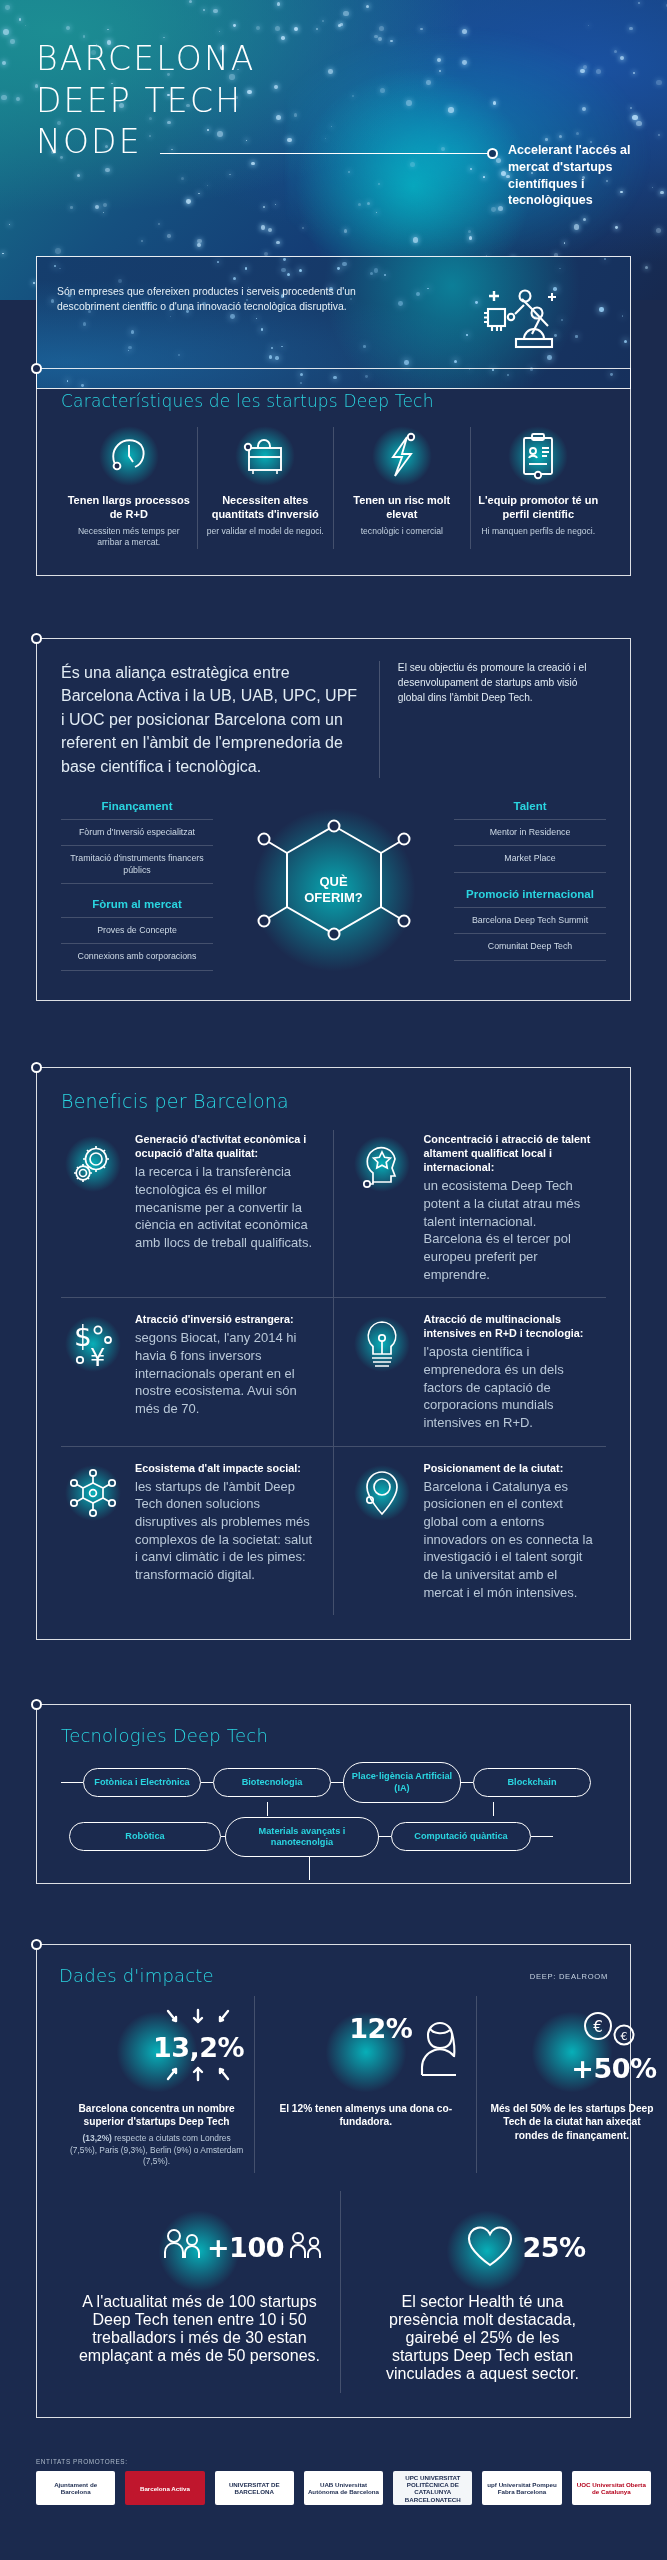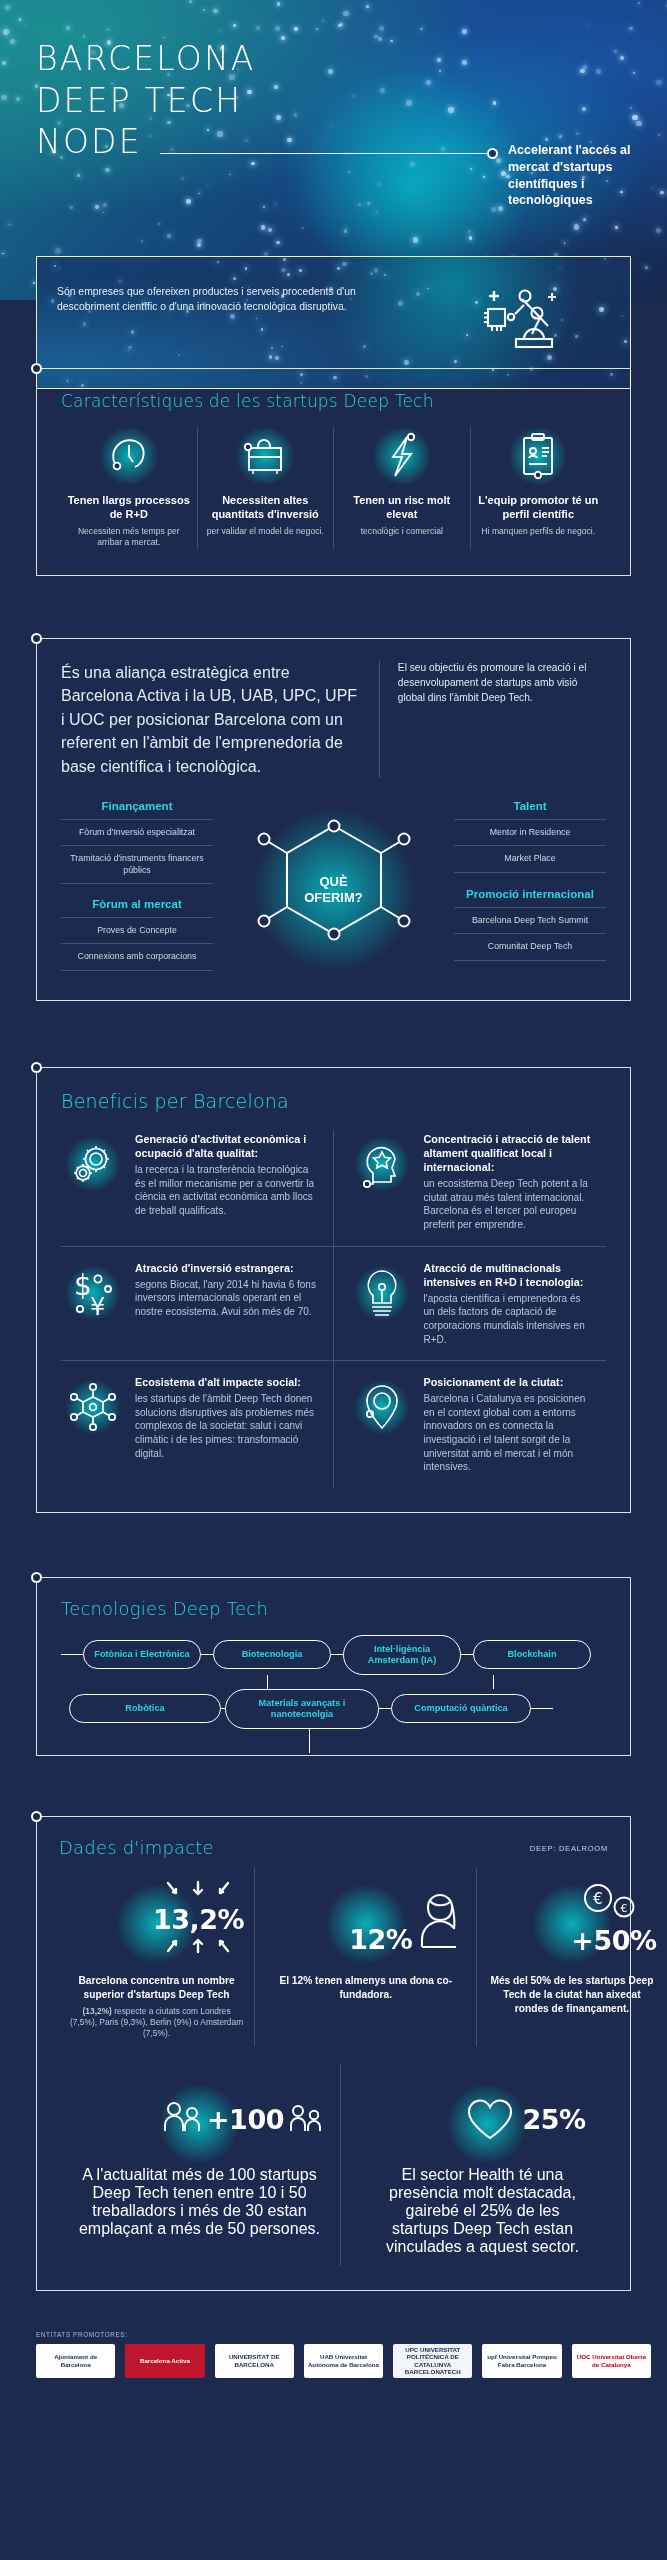--- a/index.html
+++ b/index.html
@@ -154,21 +154,21 @@
   .ben-cell:nth-child(odd) { border-right:1px solid rgba(255,255,255,.18); padding-right:16px; }
   .ben-cell:nth-child(even) { padding-left:16px; }
   .ben-cell:nth-child(1), .ben-cell:nth-child(2) { padding-top:2px; }
   .ben-cell:nth-child(3), .ben-cell:nth-child(4),
   .ben-cell:nth-child(5), .ben-cell:nth-child(6) { border-top:1px solid rgba(255,255,255,.18); }
   .ben-ico { position:relative; width:64px; min-width:64px; height:64px;
     display:flex; align-items:center; justify-content:center; }
   .ben-ico .glow { width:58px; height:58px; }
   .ben-ico svg { position:relative; z-index:2; }
   .ben-txt h3 { font-size:10.8px; font-weight:bold; line-height:1.3; color:#fff; }
-  .ben-txt p { margin-top:3px; font-size:10px; line-height:1.36; color:#b9c8d8; }
+  .ben-txt p { margin-top:3px; font-size:13px; line-height:1.36; color:#b9c8d8; }
 
   
   .s-tec { margin-top:64px; padding:20px 24px 26px; }
   .s-tec h2 { font-size:18px; margin-bottom:16px; }
   .tecwrap { position:relative; }
   .tec-row { display:flex; align-items:center; }
   .pill {
     border:1.2px solid #ffffff; border-radius:20px;
     color:#2ad5e0; font-size:9.2px; font-weight:bold; line-height:1.2;
     text-align:center; padding:8px 6px; background:transparent;
@@ -727,21 +727,21 @@
     <div class="knob"></div>
     <h2 class="sec-title">Tecnologies Deep Tech</h2>
 
     <div class="tecwrap">
       <div class="tec-row">
         <div class="connline" style="width:22px;"></div>
         <div class="pill" style="width:118px">Fotònica i Electrònica</div>
         <div class="connline" style="width:12px;"></div>
         <div class="pill" style="width:118px">Biotecnologia</div>
         <div class="connline" style="width:12px;"></div>
-        <div class="pill" style="width:118px">Intel·ligència Amsterdam (IA)</div>
+        <div class="pill" style="width:118px">Place·ligència Artificial (IA)</div>
         <div class="connline" style="width:12px;"></div>
         <div class="pill" style="width:118px">Blockchain</div>
       </div>
 
       <div class="tec-row" style="margin-top:14px">
         <div class="pill" style="width:152px;margin-left:8px">Robòtica</div>
         <div class="connline" style="width:4px;"></div>
         <div class="pill" style="width:154px">Materials avançats i nanotecnolgia</div>
         <div class="connline" style="width:12px;"></div>
         <div class="pill" style="width:140px">Computació quàntica</div>
@@ -779,21 +779,21 @@
             </svg>
           </div>
         </div>
         <div class="lead">Barcelona concentra un nombre superior d'startups Deep Tech</div>
         <div class="sub"><b>(13,2%)</b><span> respecte a ciutats com Londres (7,5%), Paris (9,3%), Berlin (9%) o Amsterdam (7,5%).</span></div>
       </div>
 
       <div class="dad-cell">
         <div class="big-ico">
           <div class="glow"></div>
-          <div style="display:flex;align-items:flex-end;gap:2px;">
+          <div style="display:flex;gap:2px;">
             <div class="statnum">12%</div>
             <svg width="52" height="70" viewBox="0 0 52 70" fill="none" stroke="#fff" stroke-width="2.1">
               <path d="M14 22a12 12 0 1 1 24 0c0 8-4 13-12 13S14 30 14 22z"></path>
               <path d="M16 16c4 5 14 6 20 1"></path>
               <path d="M38 20c2 8 3 16 2 24"></path>
               <path d="M8 62v-8a18 18 0 0 1 32-11"></path>
               <path d="M8 62h34"></path>
             </svg>
           </div>
         </div>

